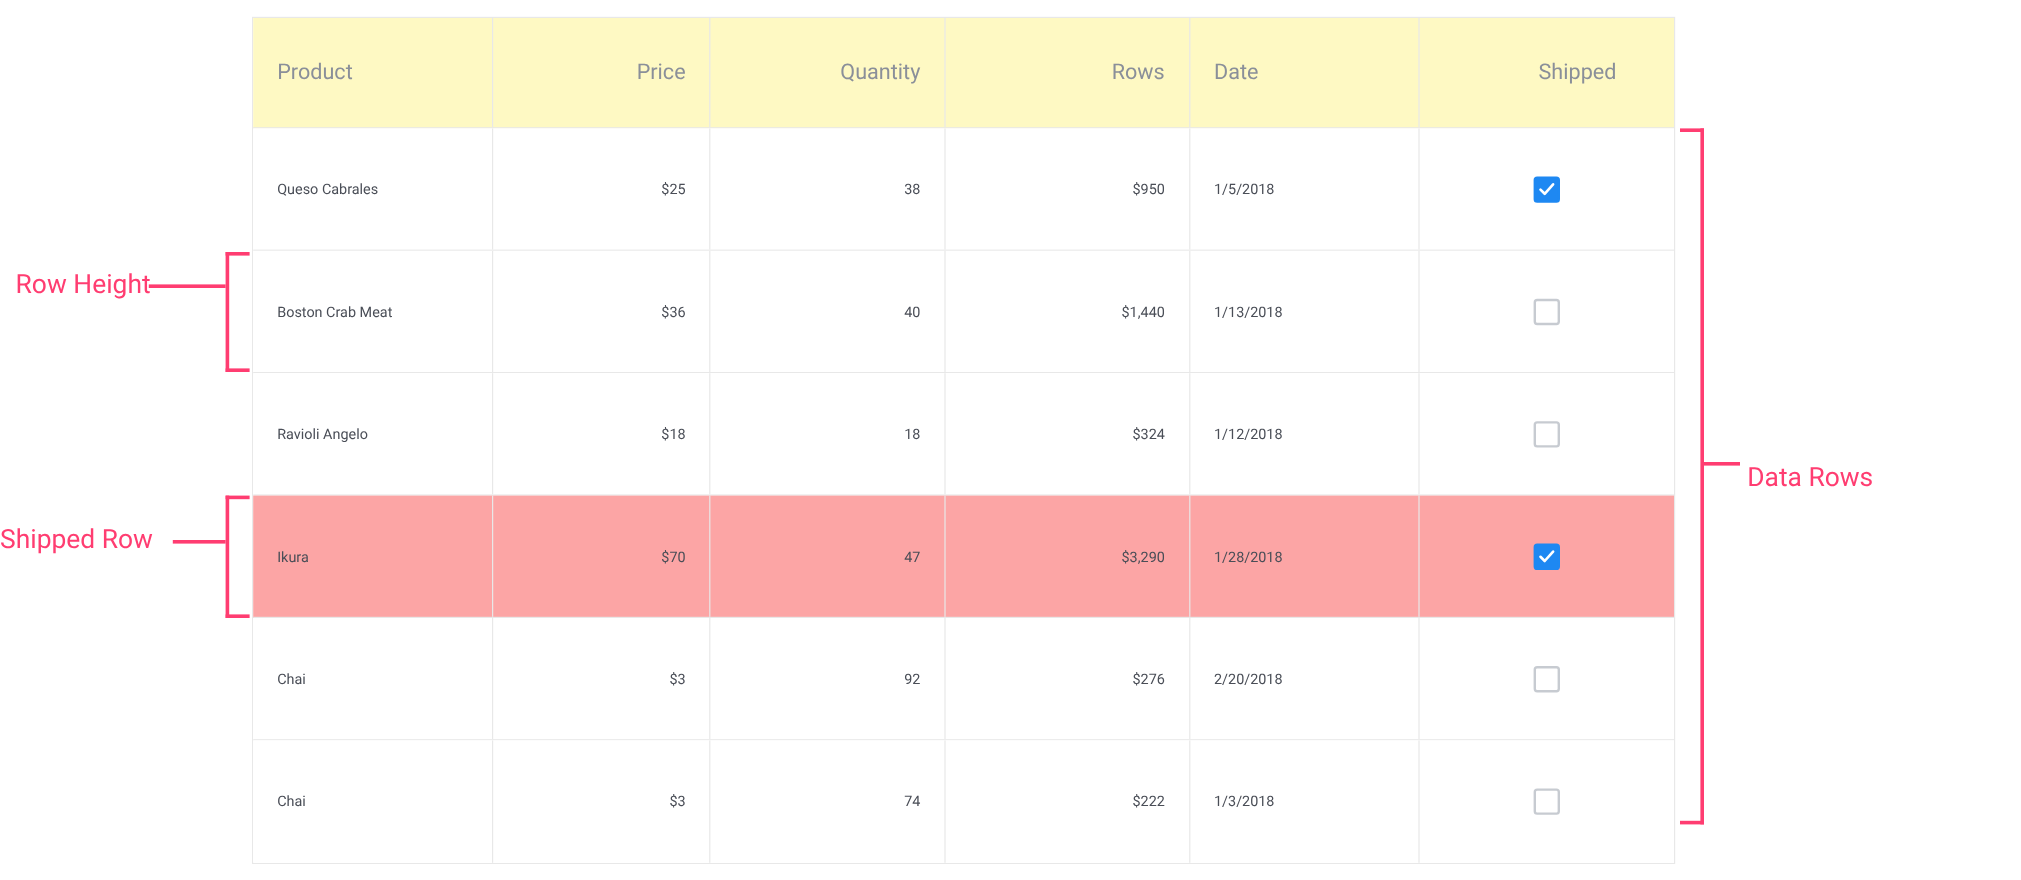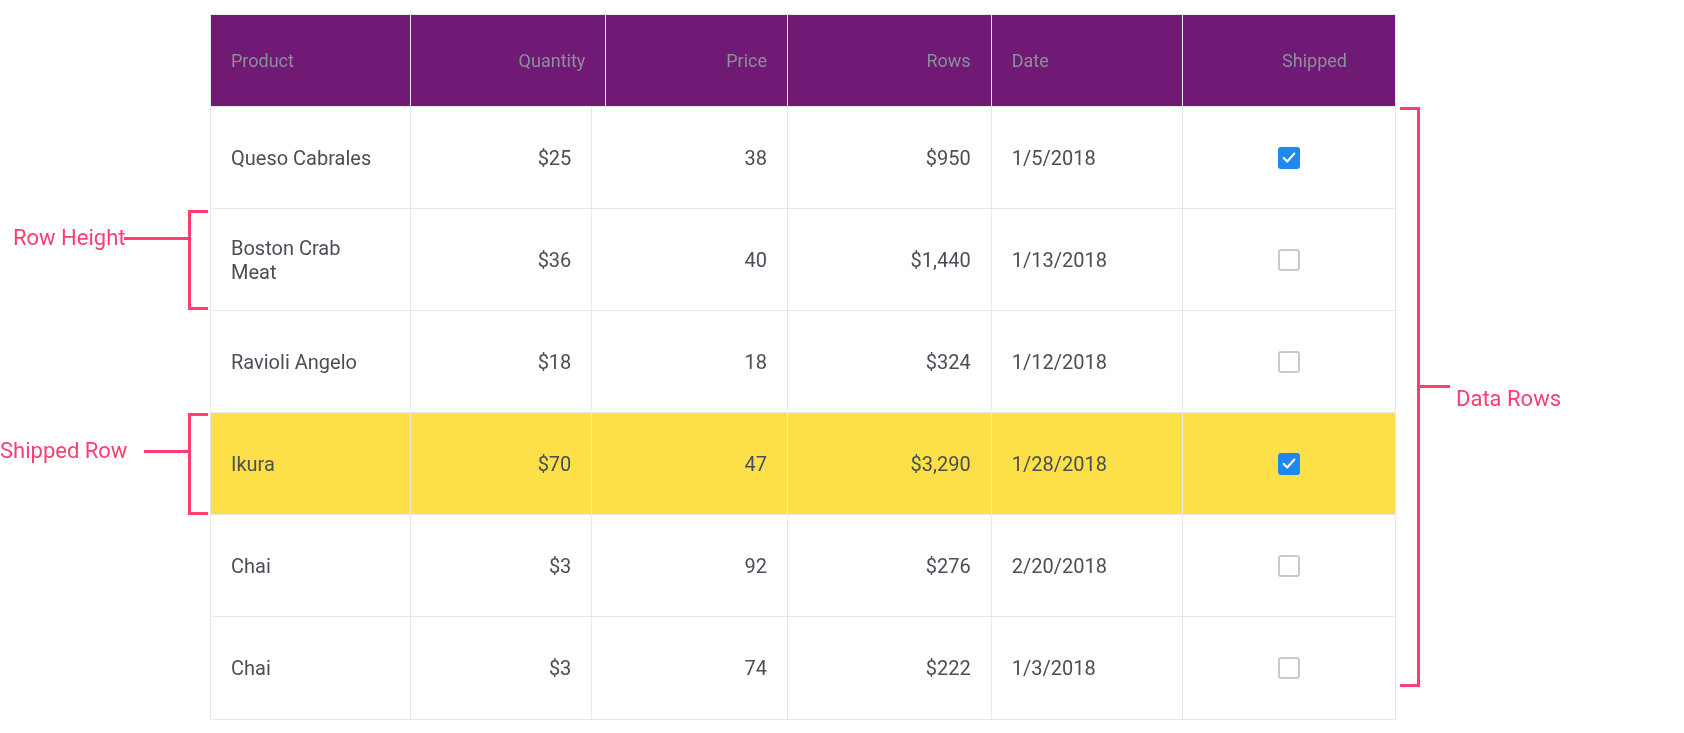--- a/index.html
+++ b/index.html
@@ -14,21 +14,21 @@
   .grid-container {
     position: absolute;
     left: 210px;
     top: 14px;
     width: 1186px;
     border: 1px solid #e8e8e8;
   }
   .grid-header {
     display: flex;
     height: 92px;
-    background: #701a75;
+    background: #fef9c3;
     border-bottom: 1px solid #e8e8e8;
   }
   .hcell {
     display: flex;
     align-items: center;
     padding: 0 20px;
     font-size: 18px;
     color: #8a8f99;
     border-right: 1px solid #e8e8e8;
   }
@@ -40,26 +40,26 @@
   .col-date    { width: 192px; }
   .col-ship    { width: 212px; justify-content: flex-end; padding-right: 84px; }
   .ship-head   { justify-content: flex-end; padding-right: 48px; }
   .grid-body .row {
     display: flex;
     height: 102px;
     border-bottom: 1px solid #e8e8e8;
     background: #ffffff;
   }
   .grid-body .row:last-child { border-bottom: none; }
-  .grid-body .row.selected { background: #fde047; }
+  .grid-body .row.selected { background: #fca5a5; }
   .cell {
     display: flex;
     align-items: center;
     padding: 0 20px;
-    font-size: 20px;
+    font-size: 12px;
     color: #4a4e57;
     border-right: 1px solid #e8e8e8;
   }
   .cell:last-child { border-right: none; }
   .col-ship-cell {
     width: 212px;
     justify-content: center;
   }
   .checkbox {
     width: 22px;
@@ -116,22 +116,22 @@
 <div class="callout-line" style="left:144px; top:450px; width:44px;"></div>
 <div class="bracket bracket-left" style="left:188px; top:413px; width:20px; height:102px;"></div>
 
 <div class="bracket bracket-right" style="left:1400px; top:107px; width:20px; height:580px;"></div>
 <div class="callout-line" style="left:1420px; top:385px; width:30px;"></div>
 <div class="callout" style="left:1456px; top:386px;">Data Rows</div>
 
 <div class="grid-container">
   <div class="grid-header">
     <div class="hcell col-product">Product</div>
+    <div class="hcell col-price">Price</div>
     <div class="hcell col-qty">Quantity</div>
-    <div class="hcell col-price">Price</div>
     <div class="hcell col-total">Rows</div>
     <div class="hcell col-date">Date</div>
     <div class="hcell col-ship ship-head">Shipped</div>
   </div>
   <div class="grid-body" id="grid-body">
       <div class="row">
         <div class="cell col-product">Queso Cabrales</div>
         <div class="cell col-price" style="justify-content: flex-end;">$25</div>
         <div class="cell col-qty" style="justify-content: flex-end;">38</div>
         <div class="cell col-total" style="justify-content: flex-end;">$950</div>

